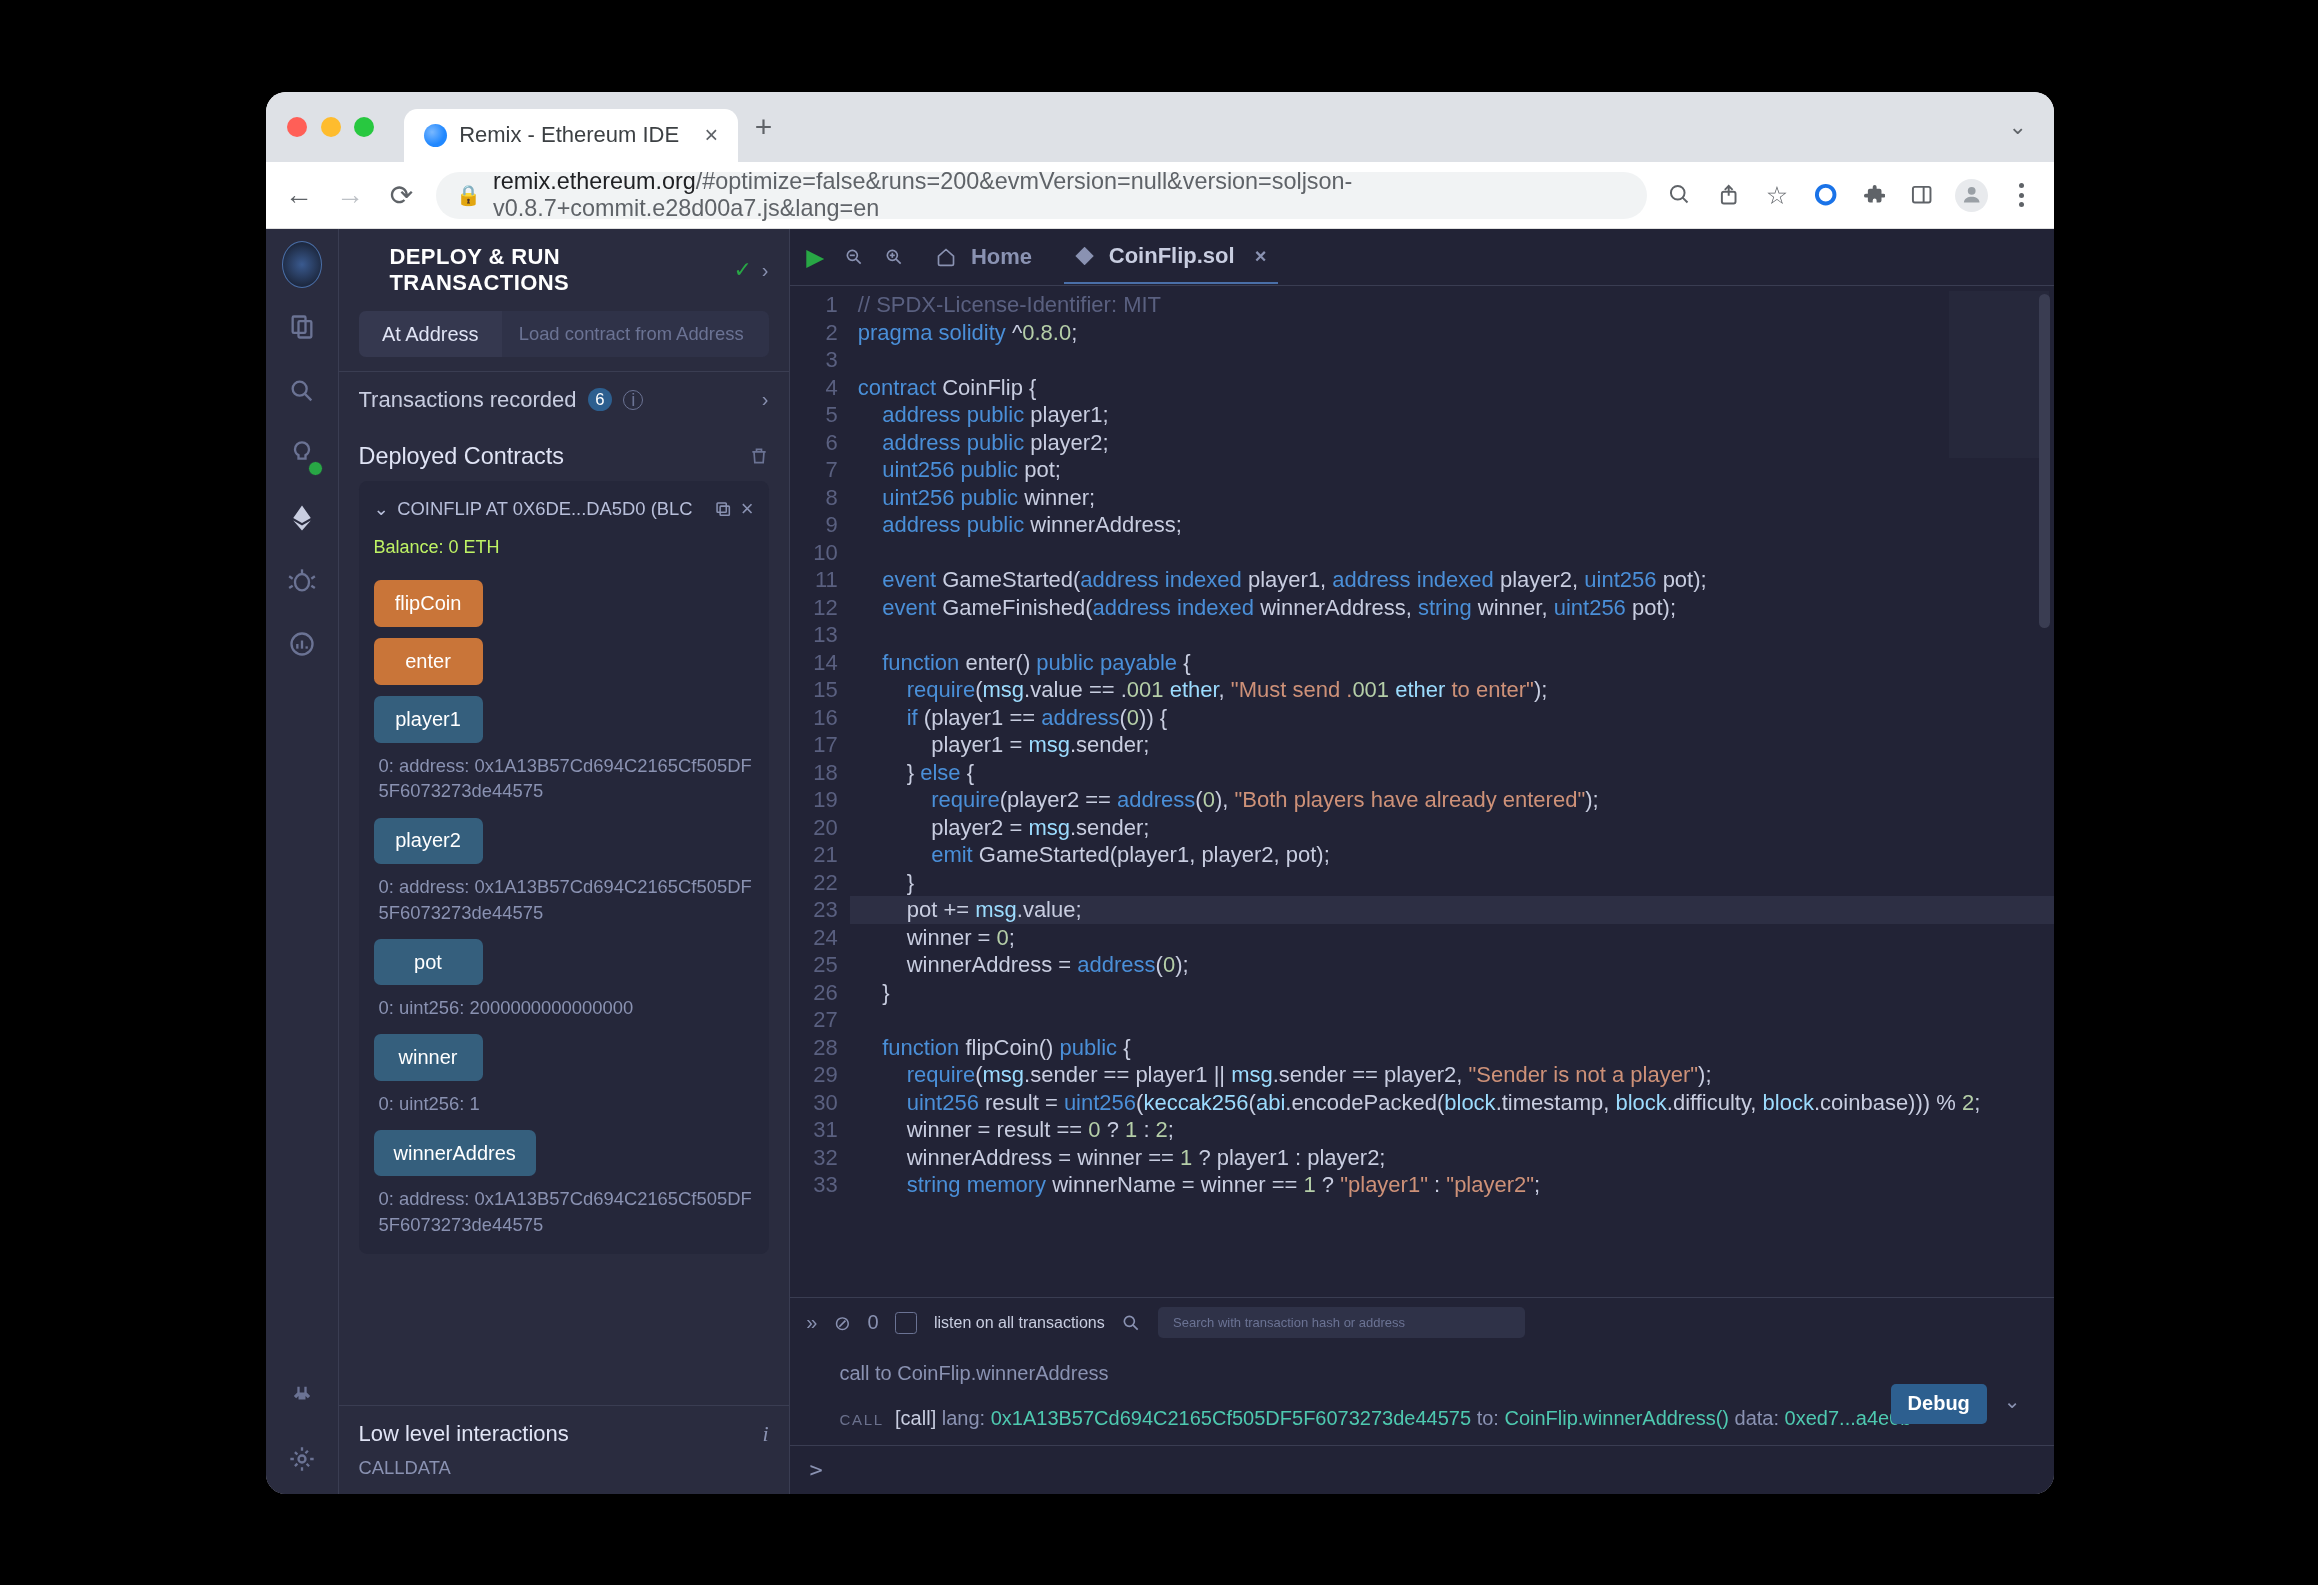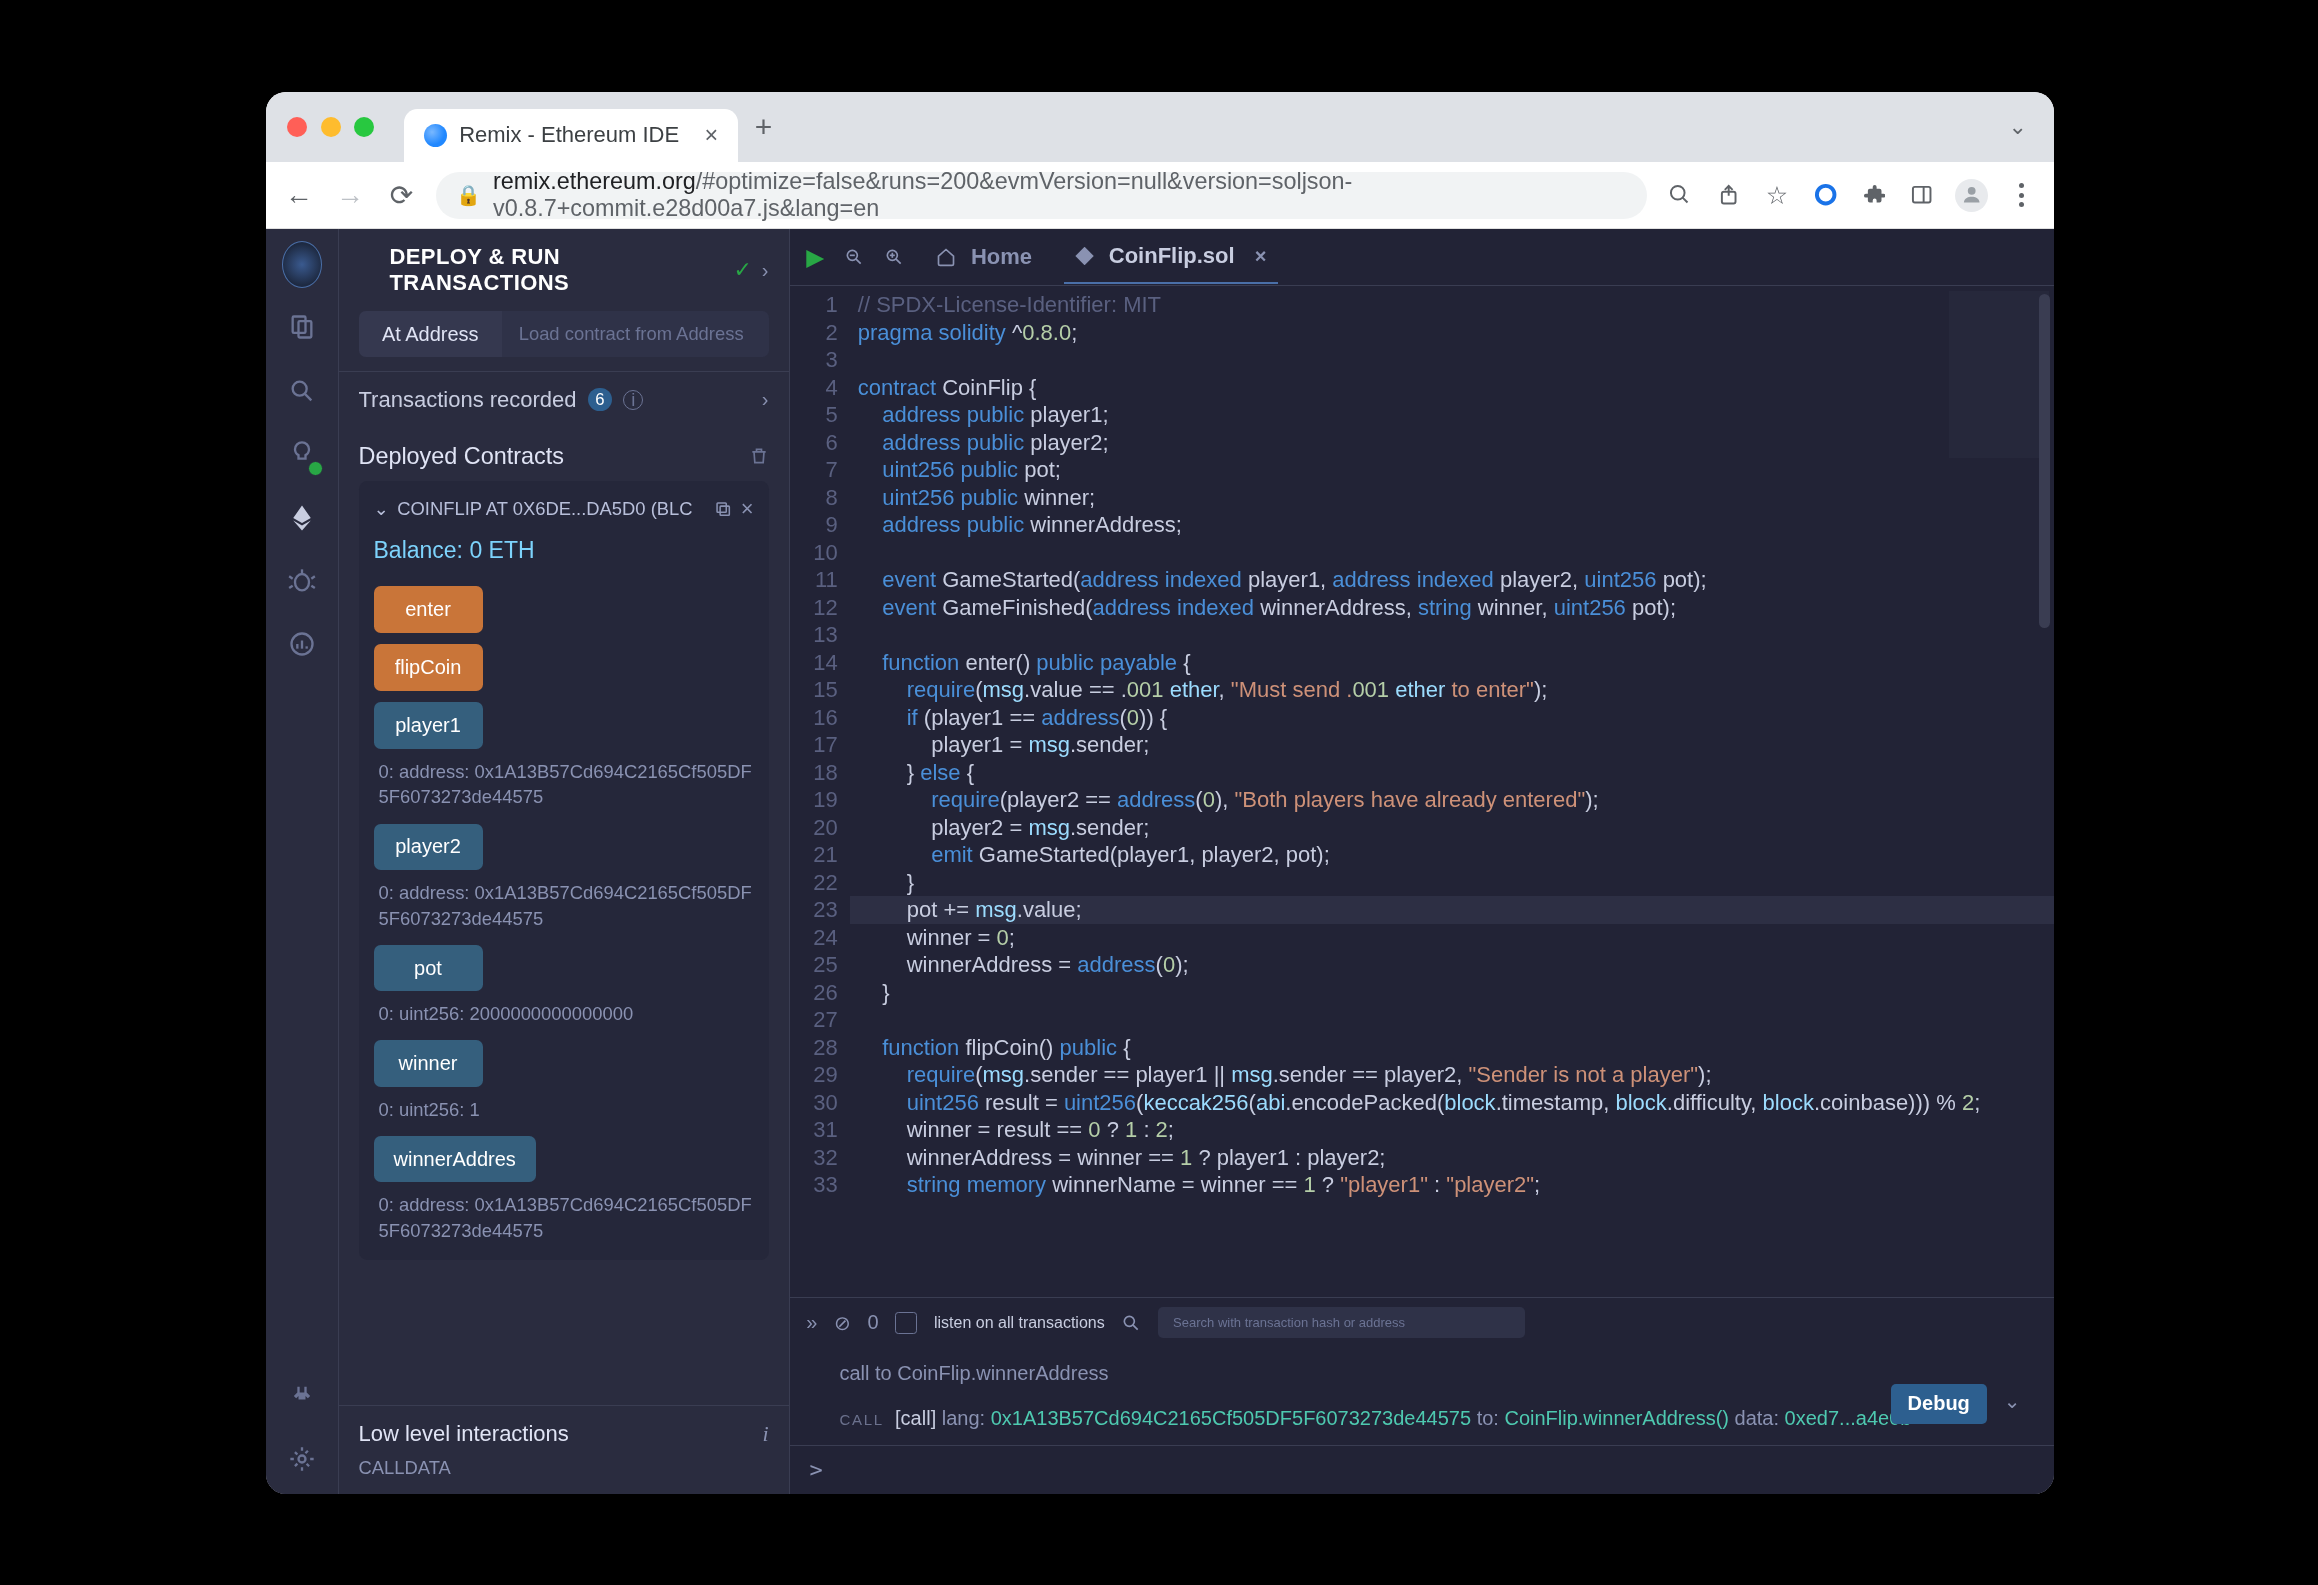--- a/index.html
+++ b/index.html
@@ -55,21 +55,21 @@
 .info-ico { color: #6b7394; font-size: 18.4px; border: 1.7px solid #6b7394; border-radius: 50%; width: 20px; height: 20px; display: flex; align-items: center; justify-content: center; }
 
 .deployed { flex: 1; overflow-y: auto; padding: 0 20px 16.7px 20px; }
 .deployed-head { display:flex; align-items:center; padding: 15px 0 11.7px 0; }
 .deployed-title { font-size: 23.4px; color: #e0e4f5; }
 .trash-ico { margin-left: auto; color: #6b7394; font-size: 20px; }
 
 .contract-box { background: #25273a; border-radius: 8.3px; padding: 15px; }
 .contract-head { display: flex; align-items: center; gap: 8.3px; font-size: 18.4px; color: #b8bfda; }
 .contract-head .cname { flex: 1; white-space: nowrap; overflow: hidden; text-overflow: ellipsis; }
-.balance { font-size: 23px; color: #7dd3fc; padding: 15px 0 10px 0; }
+.balance { font-size: 18px; color: #bef264; padding: 15px 0 10px 0; }
 .fn-btn { display: inline-block; padding: 11.7px 20px; border-radius: 6.7px; font-size: 20px; color: #fff; margin-top: 11.7px; min-width: 109px; text-align: center; }
 .fn-btn.orange { background: #c97539; }
 .fn-btn.blue { background: #355f7d; }
 .ret { font-size: 18.4px; color: #8a92b2; padding: 10px 0 1.7px 5px; line-height: 1.4; word-break: break-all; }
 
 .low-level { padding: 15px 20px; border-top: 0.8px solid #3a3d52; }
 .low-level .ll-t { font-size: 22px; color: #e0e4f5; display:flex; align-items:center; }
 .calldata { font-size: 18.4px; color: #8a92b2; padding-top: 10px; }
 
 
@@ -286,22 +286,22 @@
             <span>
               <svg width="18.4" height="18.4" viewBox="0 0 24 24" fill="none" stroke="#8a92b2" stroke-width="2">
                   <rect x="8" y="8" width="12" height="12" rx="1"></rect>
                   <rect x="4" y="4" width="12" height="12" rx="1"></rect>
                 </svg>
             </span>
             <span style="font-size:22px;color:#8a92b2">×</span>
           </div>
           <div class="balance">Balance: 0 ETH</div>
 
+          <div><span class="fn-btn orange">flipCoin</span></div>
           <div><span class="fn-btn orange">enter</span></div>
-          <div><span class="fn-btn orange">flipCoin</span></div>
           <div><span class="fn-btn blue">player1</span></div>
           <div class="ret">0: address: 0x1A13B57Cd694C2165Cf505DF5F6073273de44575</div>
           <div><span class="fn-btn blue">player2</span></div>
           <div class="ret">0: address: 0x1A13B57Cd694C2165Cf505DF5F6073273de44575</div>
           <div><span class="fn-btn blue">pot</span></div>
           <div class="ret">0: uint256: 2000000000000000</div>
           <div><span class="fn-btn blue">winner</span></div>
           <div class="ret">0: uint256: 1</div>
           <div><span class="fn-btn blue">winnerAddres</span></div>
           <div class="ret">0: address: 0x1A13B57Cd694C2165Cf505DF5F6073273de44575</div>

